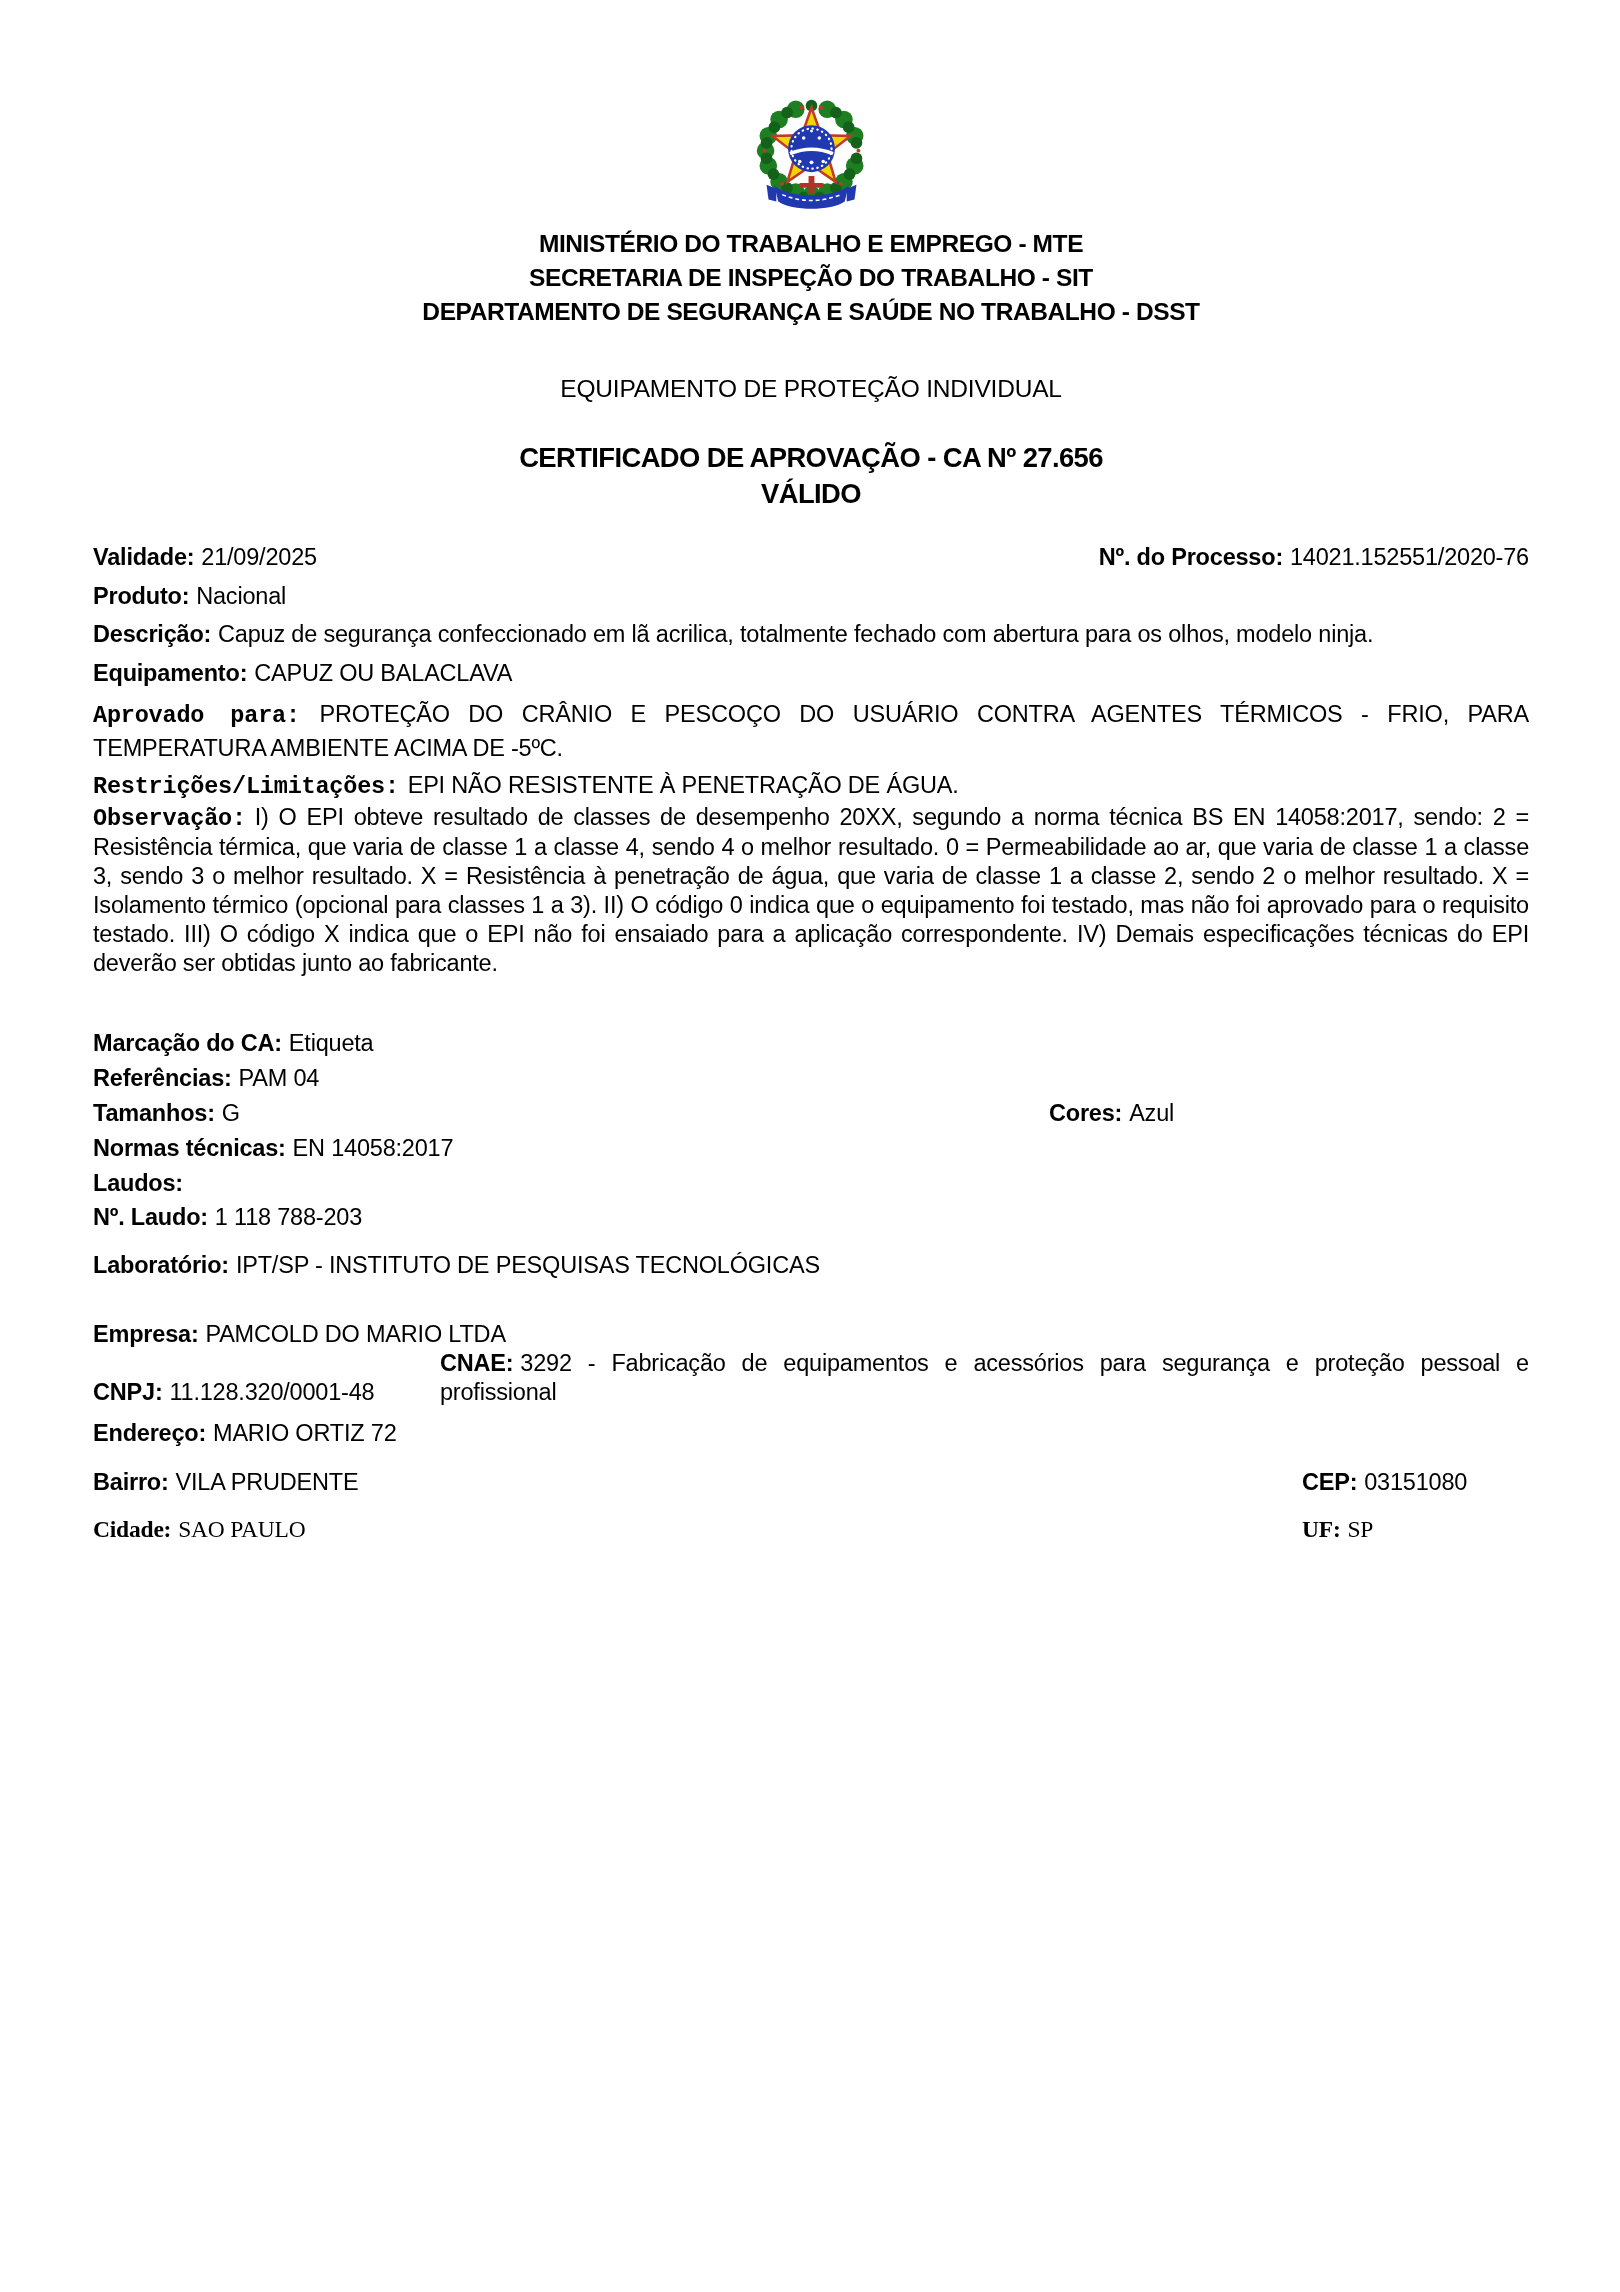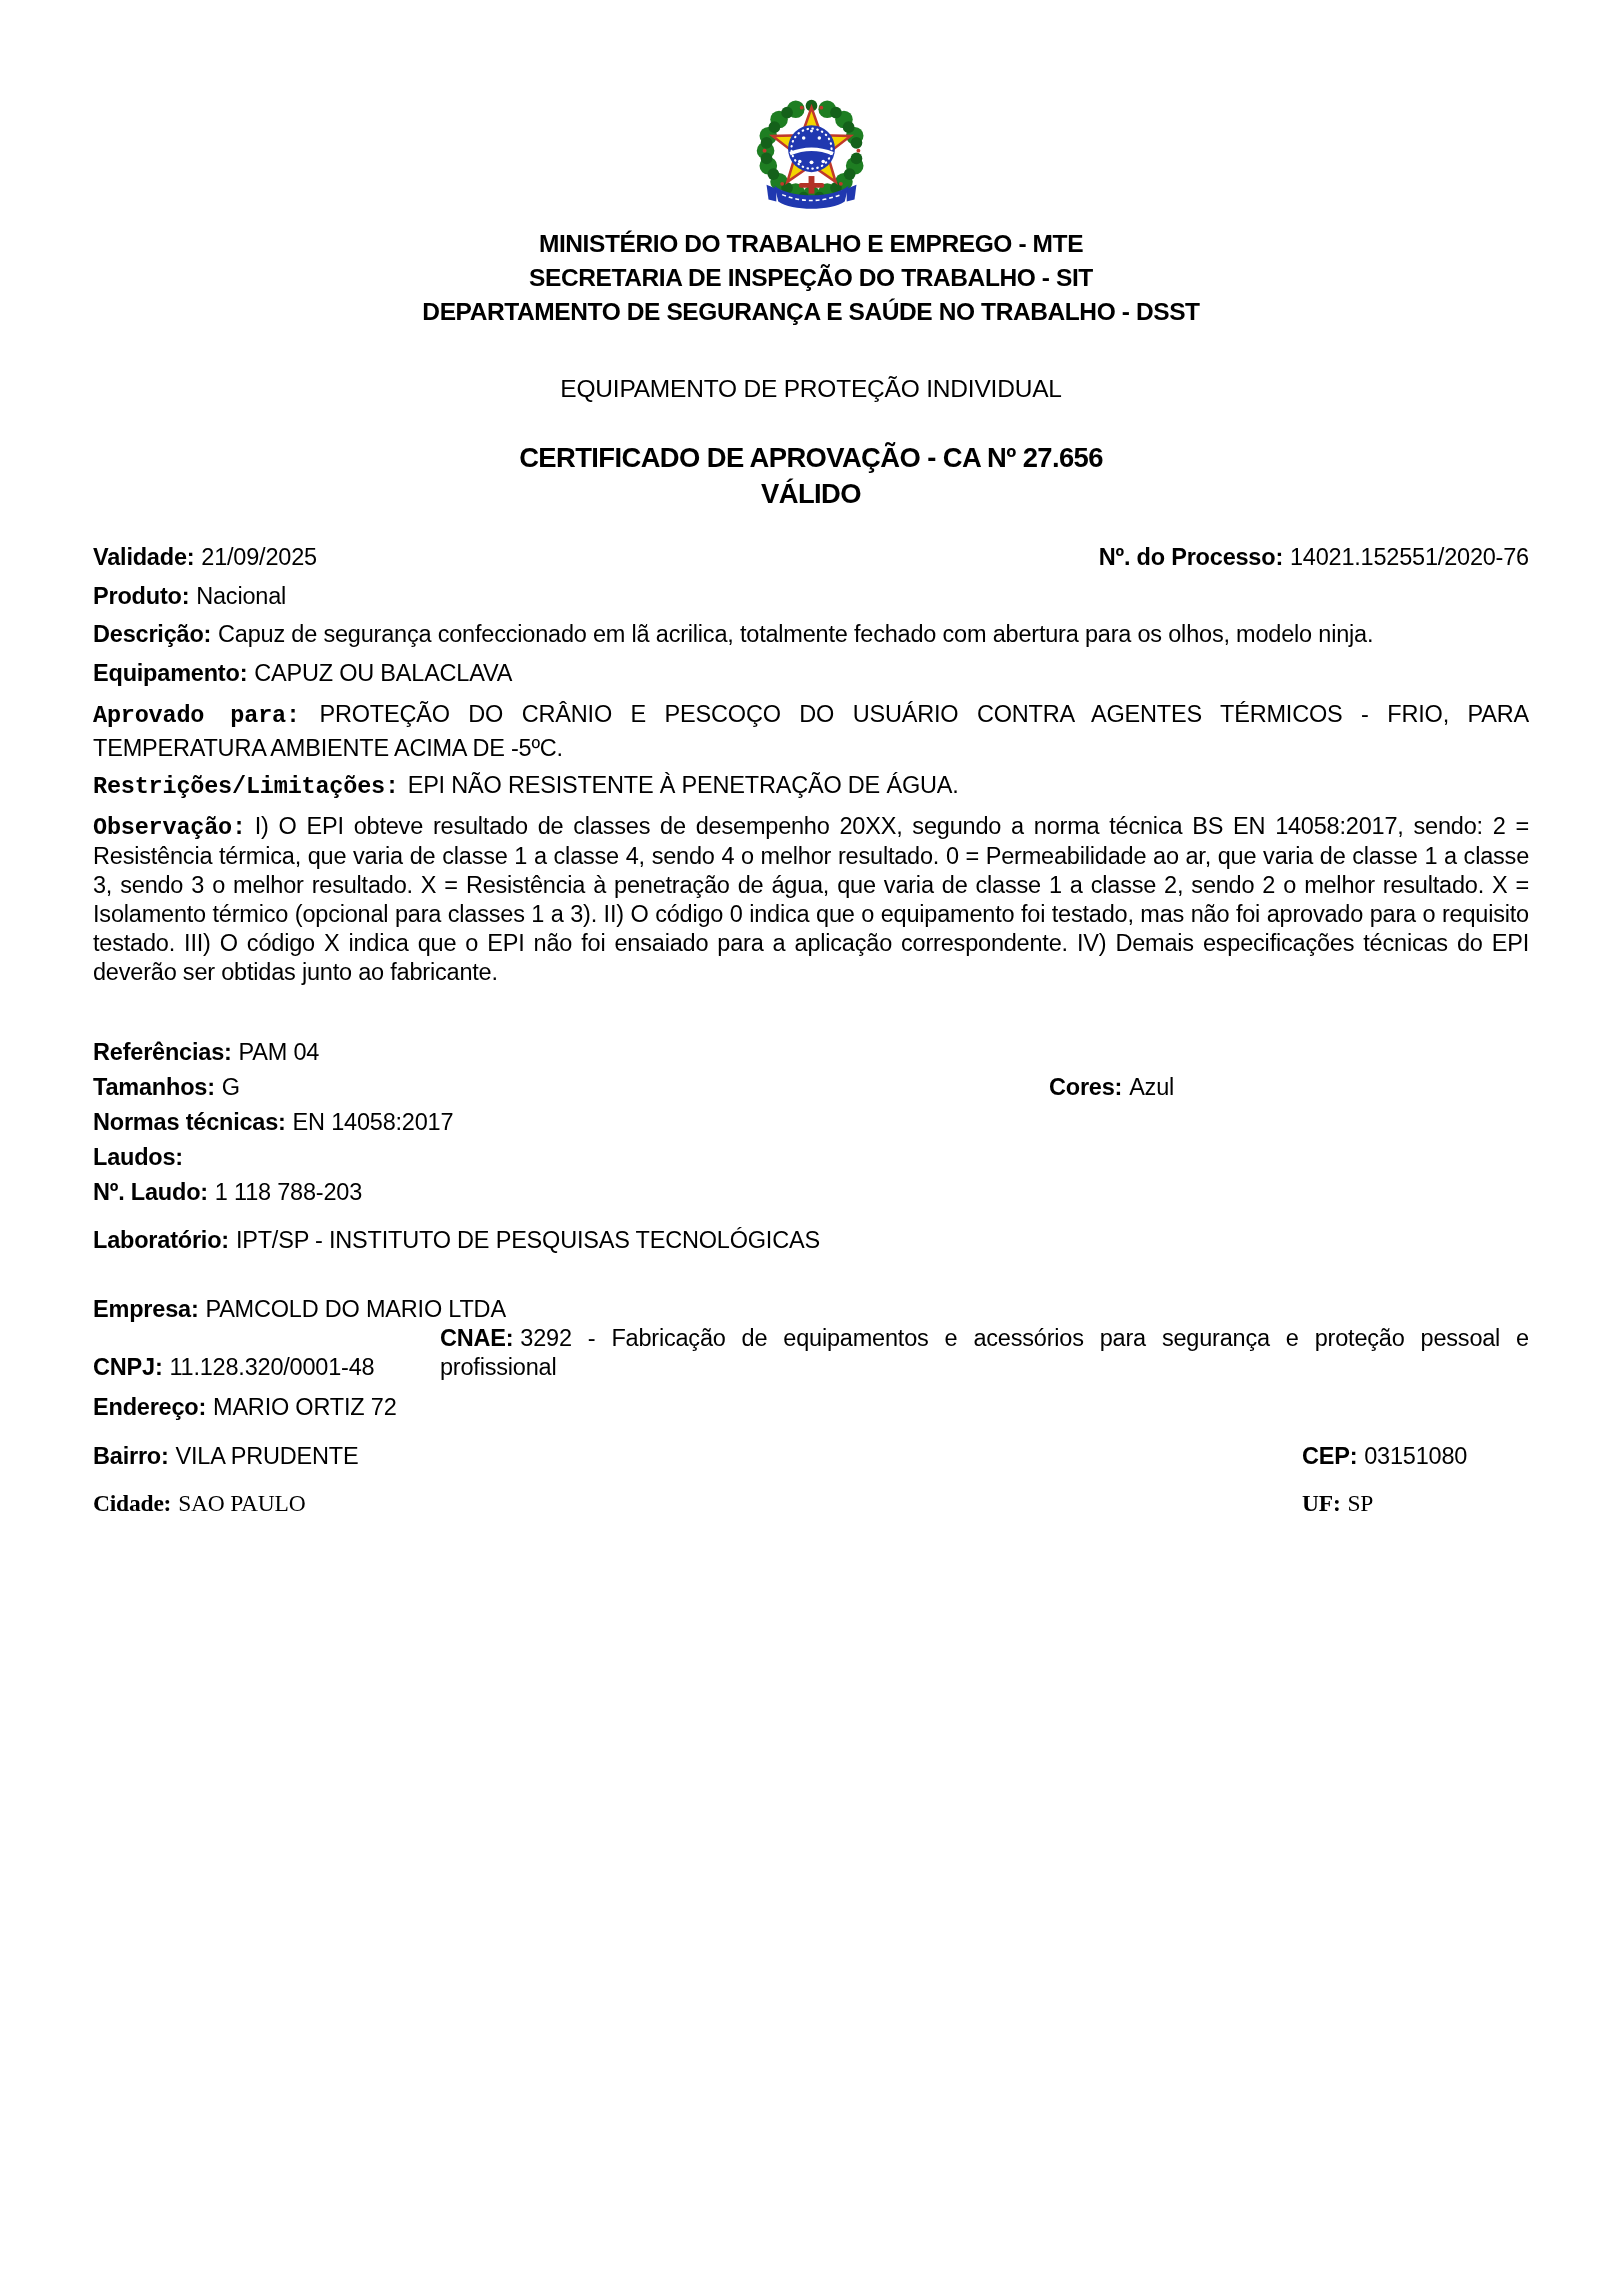--- a/index.html
+++ b/index.html
@@ -19,21 +19,21 @@
   .fields{margin-top:31px;font-size:23.5px;}
   .row{line-height:28px;margin-bottom:10.8px;display:flex;position:relative;}
   .lbl{font-weight:bold;margin-right:6.9px;white-space:pre;}
   .val{white-space:pre-wrap;}
   .right-auto{margin-left:auto;}
   .para{font-size:23.5px;line-height:29px;text-align:justify;margin:0;}
   .para .lbl{margin-right:8.8px;font-family:Liberation Mono, monospace;}
   .aprovado{margin-top:7.8px;line-height:32px;}
   .aprovado .lbl{margin-right:19.6px;}
   .restricoes{margin-top:6.9px;margin-bottom:0;}
-  .observacao{margin-top:11px;}
+  .observacao{margin-top:2px;}
   .sec3{margin-top:51px;font-size:23.5px;}
   .sec3 .row{line-height:28px;margin-bottom:6.9px;}
   .sec3 .row.tight{margin-bottom:20px;align-items:flex-end;}
   .abs-col{position:absolute;left:956px;top:0;}
   .sec4{margin-top:41px;font-size:23.5px;}
   .sec4 .row{line-height:29px;margin-bottom:0;}
   .r-empresa{margin-bottom:5.9px;}
   .cnpj-row{display:flex;align-items:flex-end;}
   .cnpj-left{width:347px;flex:0 0 347px;}
   .cnae-block{flex:1;text-align:justify;}
@@ -146,20 +146,23 @@
 
       <p class="para aprovado"><b class="lbl">Aprovado para:</b><span>PROTEÇÃO DO CRÂNIO E PESCOÇO DO USUÁRIO CONTRA AGENTES TÉRMICOS - FRIO, PARA TEMPERATURA AMBIENTE ACIMA DE -5ºC.</span></p>
 
       <p class="para restricoes"><b class="lbl">Restrições/Limitações:</b><span>EPI NÃO RESISTENTE À PENETRAÇÃO DE ÁGUA.</span></p>
 
       <p class="para observacao"><b class="lbl">Observação:</b><span>I) O EPI obteve resultado de classes de desempenho 20XX, segundo a norma técnica BS EN 14058:2017, sendo: 2 = Resistência térmica, que varia de classe 1 a classe 4, sendo 4 o melhor resultado. 0 = Permeabilidade ao ar, que varia de classe 1 a classe 3, sendo 3 o melhor resultado. X = Resistência à penetração de água, que varia de classe 1 a classe 2, sendo 2 o melhor resultado. X = Isolamento térmico (opcional para classes 1 a 3). II) O código 0 indica que o equipamento foi testado, mas não foi aprovado para o requisito testado. III) O código X indica que o EPI não foi ensaiado para a aplicação correspondente. IV) Demais especificações técnicas do EPI deverão ser obtidas junto ao fabricante.</span></p>
     </div>
 
     <div class="sec3">
       <div class="row">
+        <span><b class="lbl">Marcação do CA:</b><span class="val">Etiqueta</span></span>
+      </div>
+      <div class="row">
         <span><b class="lbl">Referências:</b><span class="val">PAM 04</span></span>
       </div>
       <div class="row">
         <span><b class="lbl">Tamanhos:</b><span class="val">G</span></span>
         <span class="abs-col"><b class="lbl">Cores:</b><span class="val">Azul</span></span>
       </div>
       <div class="row">
         <span><b class="lbl">Normas técnicas:</b><span class="val">EN 14058:2017</span></span>
       </div>
       <div class="row">

